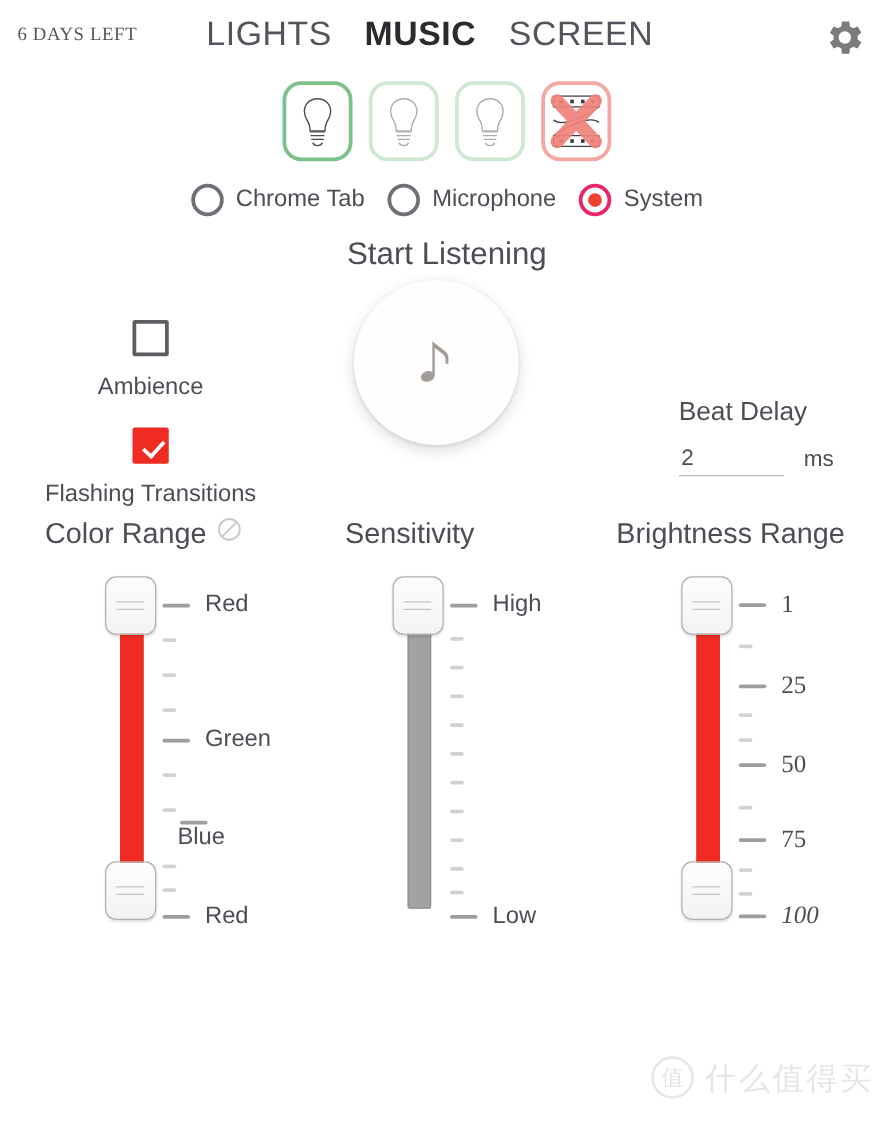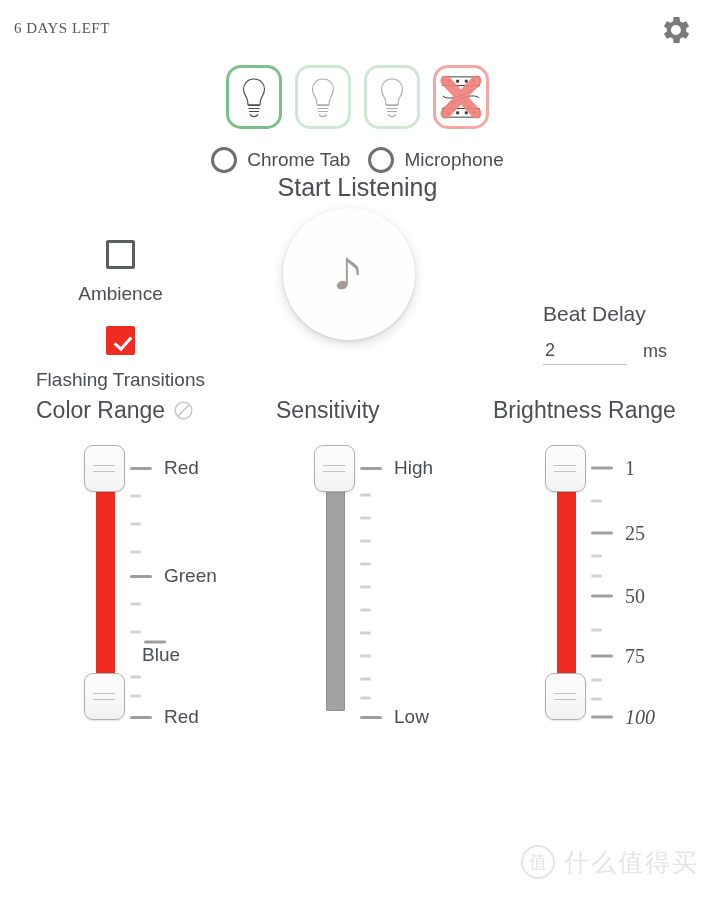--- a/index.html
+++ b/index.html
@@ -121,20 +121,21 @@
   .radio-label {
     font-size: 19px;
     color: #4d4d55;
   }
 
   
   .start-listening {
     text-align: center;
     font-size: 25px;
     color: #4d4d55;
+    margin-top: 16px;
   }
   .mid {
     position: relative;
     height: 195px;
   }
   .play-btn {
     position: absolute;
     left: 283px;
     top: 6px;
     width: 132px;
@@ -231,21 +232,21 @@
   .slider-titles {
     position: relative;
     height: 40px;
   }
   .sl-title {
     position: absolute;
     font-size: 23px;
     color: #4d4d55;
     white-space: nowrap;
     display: flex;
-    align-items: center;
+    align-items: flex-start;
     gap: 8px;
   }
   .sl-title.t1 { left: 36px;  top: 0; }
   .sl-title.t2 { left: 276px; top: 0; }
   .sl-title.t3 { left: 493px; top: 0; }
 
   .sliders {
     position: relative;
     height: 330px;
   }
@@ -364,20 +365,25 @@
     letter-spacing: 2px;
     font-family: "DejaVu Sans", sans-serif;
   }
 </style>
 </head>
 <body>
 
 <div class="header">
   <div class="days-left">6 DAYS LEFT</div>
 
+  <div class="tabs">
+    <div class="tab">LIGHTS</div>
+    <div class="tab active">MUSIC</div>
+    <div class="tab">SCREEN</div>
+  </div>
 
   <div class="gear">
     <svg viewBox="0 0 24 24" width="36" height="36">
       <path fill="#7b7b7b" d="M19.4 13a7.6 7.6 0 0 0 0-2l2-1.5-2-3.4-2.4 1a7.6 7.6 0 0 0-1.7-1L15 3.4h-4l-.3 2.7a7.6 7.6 0 0 0-1.7 1l-2.4-1-2 3.4L6.6 11a7.6 7.6 0 0 0 0 2l-2 1.5 2 3.4 2.4-1c.5.4 1.1.8 1.7 1l.3 2.7h4l.3-2.7c.6-.2 1.2-.6 1.7-1l2.4 1 2-3.4-2-1.5z"></path>
       <circle cx="12.6" cy="12" r="3.3" fill="#ffffff"></circle>
     </svg>
   </div>
 </div>
 
 <div class="devices">
@@ -427,20 +433,24 @@
 
 <div class="radio-row">
   <div class="radio-item">
     <span class="radio"></span>
     <span class="radio-label">Chrome Tab</span>
   </div>
   <div class="radio-item">
     <span class="radio"></span>
     <span class="radio-label">Microphone</span>
   </div>
+  <div class="radio-item">
+    <span class="radio on"></span>
+    <span class="radio-label">System</span>
+  </div>
 </div>
 
 <div class="start-listening">Start Listening</div>
 
 <div class="mid">
 
   <div class="play-btn">
     <svg viewBox="0 0 40 50" width="42" height="52">
       <path fill="#a49b98" d="M17 4v28.5c-1.2-.9-3-1.2-4.8-.6-2.8.9-4.5 3.3-3.8 5.4.7 2.1 3.5 3.1 6.3 2.2 2.3-.7 3.9-2.4 4.1-4.2h.05V13.8l6.1 4.6c1.5 1.2 2.2 2.5 2.2 4.4v3.1h2.2v-4.4c0-2.4-1-4.1-3-5.6L17 8.6V4z"></path>
     </svg>

